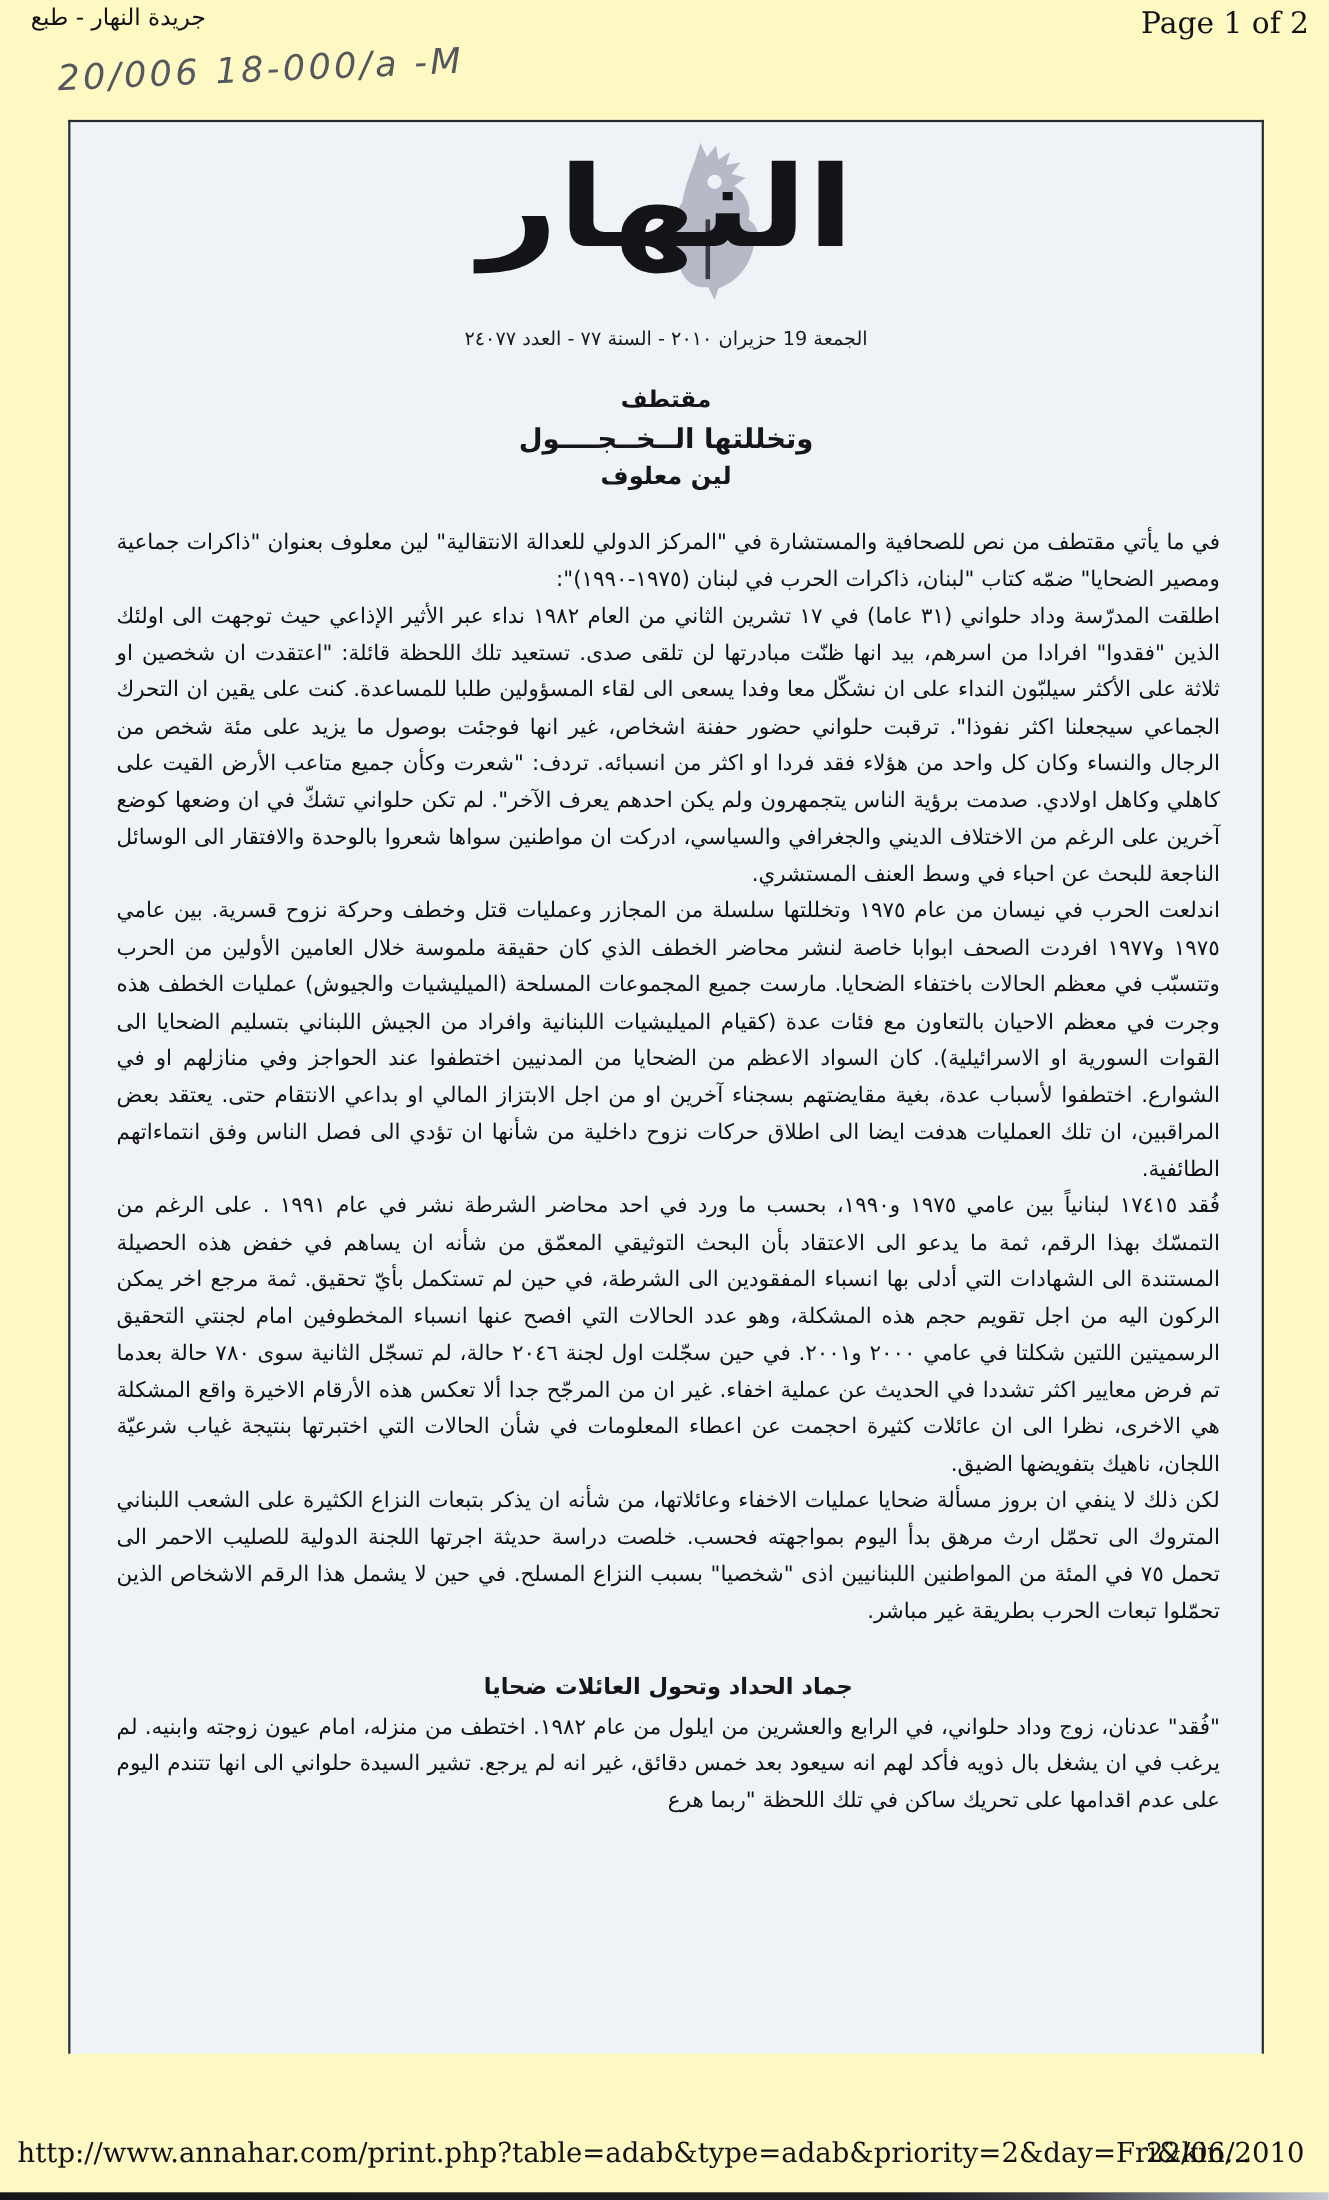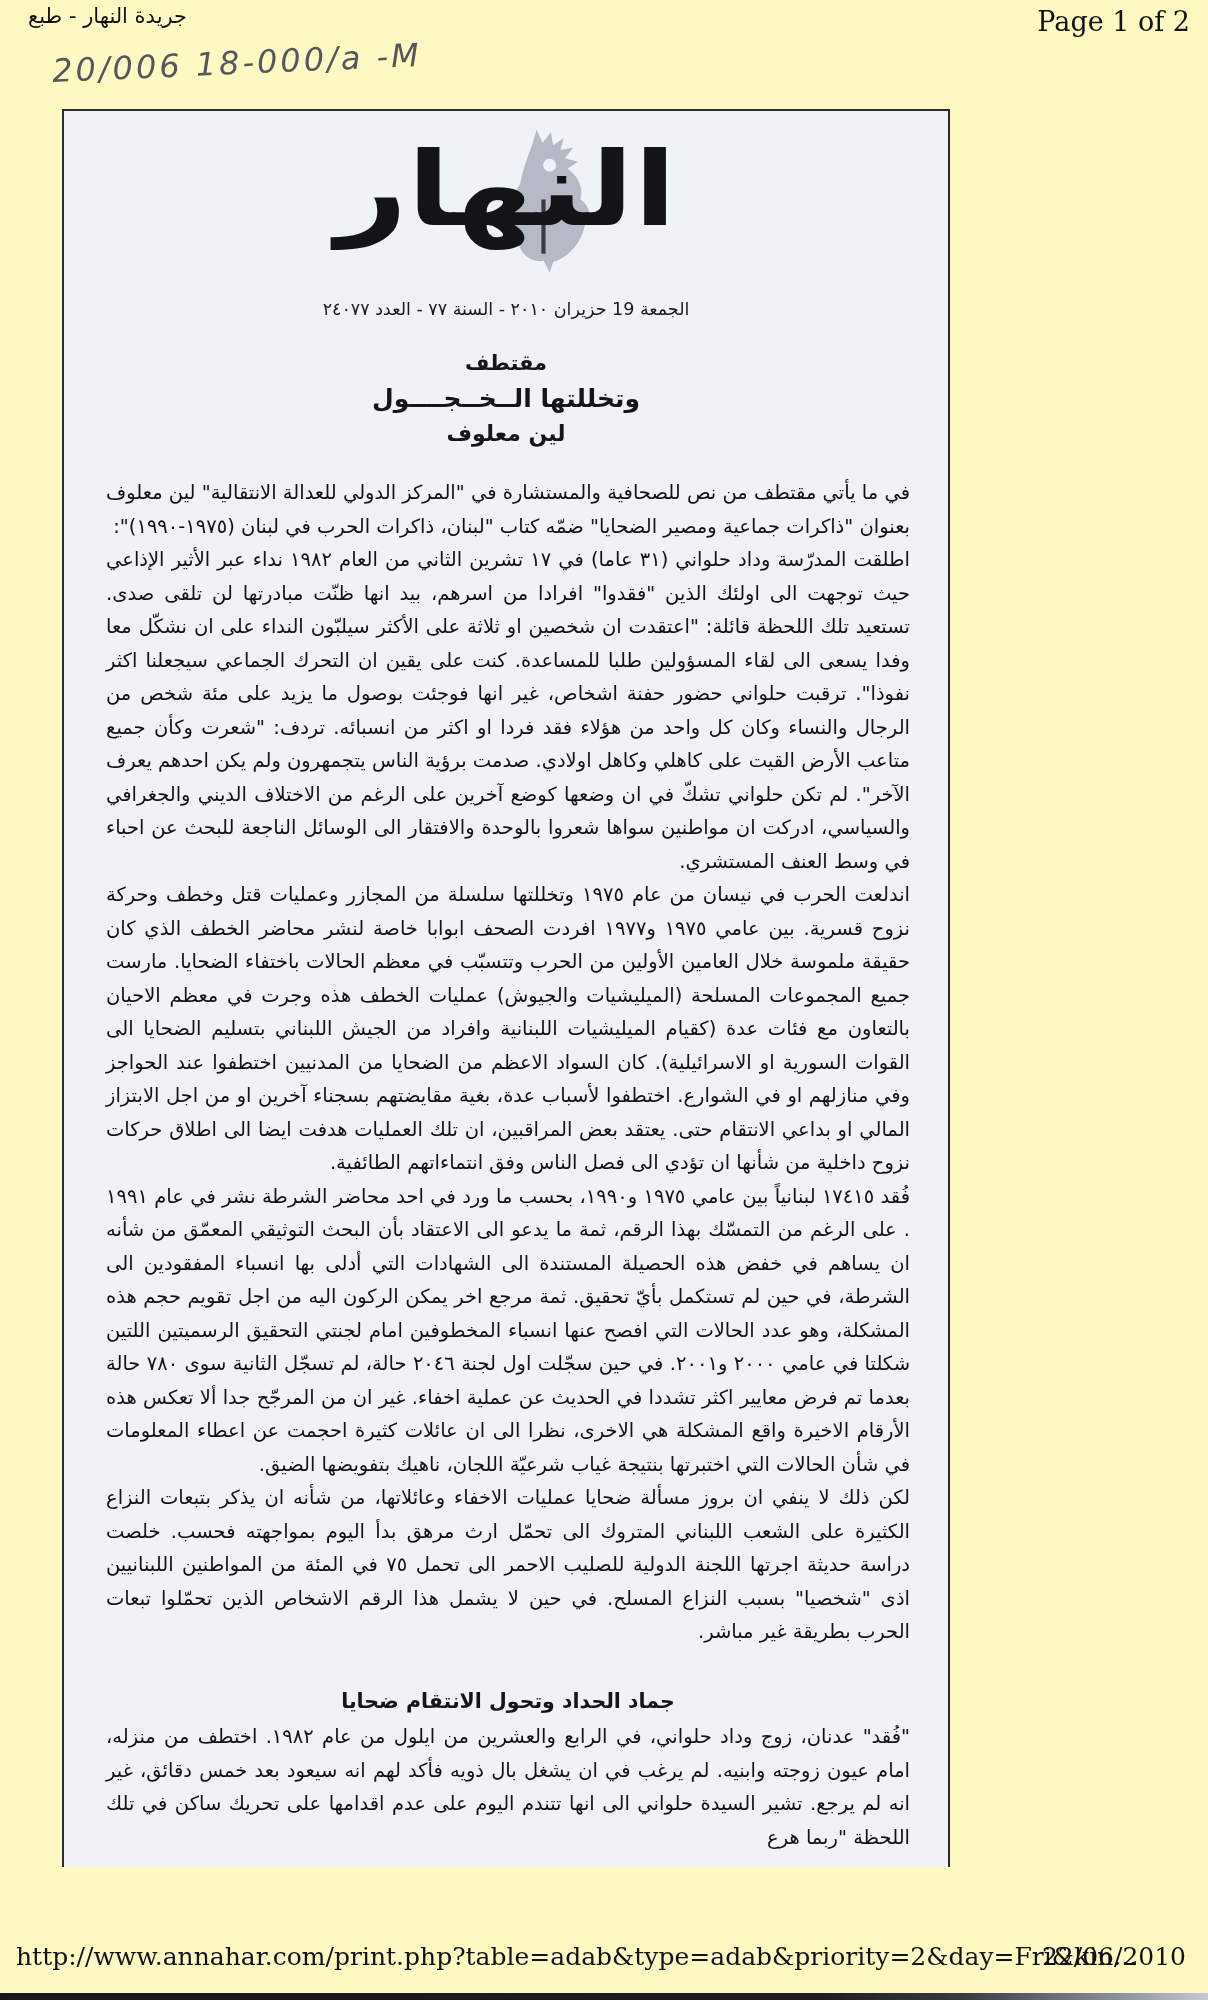--- a/index.html
+++ b/index.html
@@ -19,21 +19,21 @@
   }
   
   .handwriting{
     position:absolute;top:44px;left:52px;
     font-family:"DejaVu Sans",sans-serif;font-style:italic;
     font-size:32px;letter-spacing:3px;color:#54575e;
     transform:rotate(-2.5deg);white-space:nowrap;
   }
   
   .frame{
-    position:absolute;left:62px;top:109px;width:888px;height:1758px;
+    position:absolute;left:62px;top:109px;width:1087px;height:1758px;
     border:2px solid #2b2b30;border-bottom:none;
     background:#eff2f7;overflow:hidden;box-sizing:border-box;
   }
   
   .logo-wrap{position:relative;height:170px;margin-top:10px;}
   .rooster{
     position:absolute;left:50%;top:2px;transform:translateX(-18%);
   }
   .logo-text{
     position:absolute;left:50%;top:18px;transform:translateX(-50%) scaleX(1.22);
@@ -109,21 +109,21 @@
     <div class="byline">لين معلوف</div>
 
     <div class="body-text">
         <p>في ما يأتي مقتطف من نص للصحافية والمستشارة في "المركز الدولي للعدالة الانتقالية" لين معلوف بعنوان "ذاكرات جماعية ومصير الضحايا" ضمّه كتاب "لبنان، ذاكرات الحرب في لبنان (١٩٧٥-١٩٩٠)":</p>
         <p>اطلقت المدرّسة وداد حلواني (٣١ عاما) في ١٧ تشرين الثاني من العام ١٩٨٢ نداء عبر الأثير الإذاعي حيث توجهت الى اولئك الذين "فقدوا" افرادا من اسرهم، بيد انها ظنّت مبادرتها لن تلقى صدى. تستعيد تلك اللحظة قائلة: "اعتقدت ان شخصين او ثلاثة على الأكثر سيلبّون النداء على ان نشكّل معا وفدا يسعى الى لقاء المسؤولين طلبا للمساعدة. كنت على يقين ان التحرك الجماعي سيجعلنا اكثر نفوذا". ترقبت حلواني حضور حفنة اشخاص، غير انها فوجئت بوصول ما يزيد على مئة شخص من الرجال والنساء وكان كل واحد من هؤلاء فقد فردا او اكثر من انسبائه. تردف: "شعرت وكأن جميع متاعب الأرض القيت على كاهلي وكاهل اولادي. صدمت برؤية الناس يتجمهرون ولم يكن احدهم يعرف الآخر". لم تكن حلواني تشكّ في ان وضعها كوضع آخرين على الرغم من الاختلاف الديني والجغرافي والسياسي، ادركت ان مواطنين سواها شعروا بالوحدة والافتقار الى الوسائل الناجعة للبحث عن احباء في وسط العنف المستشري.</p>
         <p>اندلعت الحرب في نيسان من عام ١٩٧٥ وتخللتها سلسلة من المجازر وعمليات قتل وخطف وحركة نزوح قسرية. بين عامي ١٩٧٥ و١٩٧٧ افردت الصحف ابوابا خاصة لنشر محاضر الخطف الذي كان حقيقة ملموسة خلال العامين الأولين من الحرب وتتسبّب في معظم الحالات باختفاء الضحايا. مارست جميع المجموعات المسلحة (الميليشيات والجيوش) عمليات الخطف هذه وجرت في معظم الاحيان بالتعاون مع فئات عدة (كقيام الميليشيات اللبنانية وافراد من الجيش اللبناني بتسليم الضحايا الى القوات السورية او الاسرائيلية). كان السواد الاعظم من الضحايا من المدنيين اختطفوا عند الحواجز وفي منازلهم او في الشوارع. اختطفوا لأسباب عدة، بغية مقايضتهم بسجناء آخرين او من اجل الابتزاز المالي او بداعي الانتقام حتى. يعتقد بعض المراقبين، ان تلك العمليات هدفت ايضا الى اطلاق حركات نزوح داخلية من شأنها ان تؤدي الى فصل الناس وفق انتماءاتهم الطائفية.</p>
         <p>فُقد ١٧٤١٥ لبنانياً بين عامي ١٩٧٥ و١٩٩٠، بحسب ما ورد في احد محاضر الشرطة نشر في عام ١٩٩١ . على الرغم من التمسّك بهذا الرقم، ثمة ما يدعو الى الاعتقاد بأن البحث التوثيقي المعمّق من شأنه ان يساهم في خفض هذه الحصيلة المستندة الى الشهادات التي أدلى بها انسباء المفقودين الى الشرطة، في حين لم تستكمل بأيّ تحقيق. ثمة مرجع اخر يمكن الركون اليه من اجل تقويم حجم هذه المشكلة، وهو عدد الحالات التي افصح عنها انسباء المخطوفين امام لجنتي التحقيق الرسميتين اللتين شكلتا في عامي ٢٠٠٠ و٢٠٠١. في حين سجّلت اول لجنة ٢٠٤٦ حالة، لم تسجّل الثانية سوى ٧٨٠ حالة بعدما تم فرض معايير اكثر تشددا في الحديث عن عملية اخفاء. غير ان من المرجّح جدا ألا تعكس هذه الأرقام الاخيرة واقع المشكلة هي الاخرى، نظرا الى ان عائلات كثيرة احجمت عن اعطاء المعلومات في شأن الحالات التي اختبرتها بنتيجة غياب شرعيّة اللجان، ناهيك بتفويضها الضيق.</p>
         <p>لكن ذلك لا ينفي ان بروز مسألة ضحايا عمليات الاخفاء وعائلاتها، من شأنه ان يذكر بتبعات النزاع الكثيرة على الشعب اللبناني المتروك الى تحمّل ارث مرهق بدأ اليوم بمواجهته فحسب. خلصت دراسة حديثة اجرتها اللجنة الدولية للصليب الاحمر الى تحمل ٧٥ في المئة من المواطنين اللبنانيين اذى "شخصيا" بسبب النزاع المسلح. في حين لا يشمل هذا الرقم الاشخاص الذين تحمّلوا تبعات الحرب بطريقة غير مباشر.</p>
       </div>
 
-    <div class="subheading">جماد الحداد وتحول الانتقام ضحايا</div>
+    <div class="subheading">جماد الحداد وتحول العائلات ضحايا</div>
 
     <div class="body-text" style="margin-top:0;">
         <p>"فُقد" عدنان، زوج وداد حلواني، في الرابع والعشرين من ايلول من عام ١٩٨٢. اختطف من منزله، امام عيون زوجته وابنيه. لم يرغب في ان يشغل بال ذويه فأكد لهم انه سيعود بعد خمس دقائق، غير انه لم يرجع. تشير السيدة حلواني الى انها تتندم اليوم على عدم اقدامها على تحريك ساكن في تلك اللحظة "ربما هرع</p>
       </div>
 
   </div>
 
   <div class="footer-url">http://www.annahar.com/print.php?table=adab&amp;type=adab&amp;priority=2&amp;day=Fri&amp;kin...</div>
   <div class="footer-date">22/06/2010</div>
 

